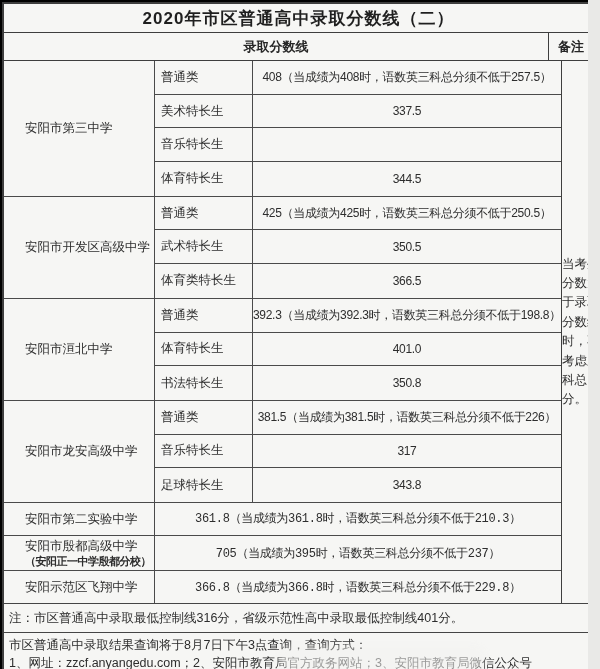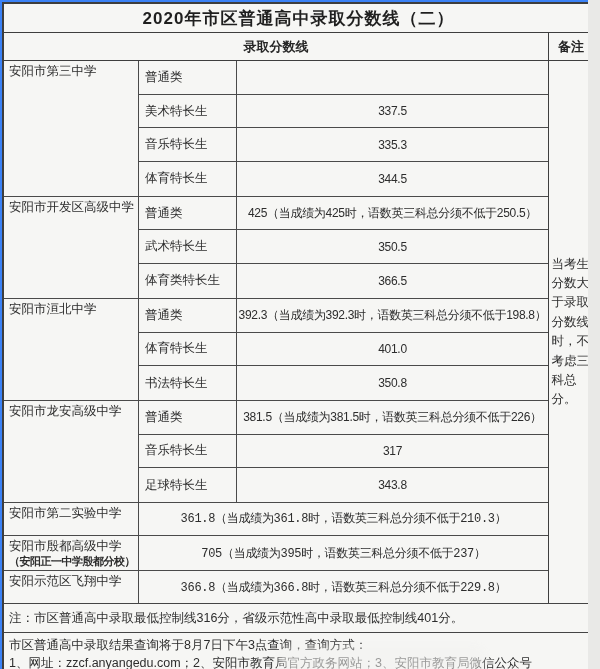--- a/index.html
+++ b/index.html
@@ -1,19 +1,19 @@
 <!DOCTYPE html>
 <html><head>
 <meta charset="utf-8">
 <style>
   * { margin:0; padding:0; box-sizing:border-box; }
   html,body { background:#e9e9e7; }
   .page {
     position:relative; width:588px; height:669px;
-    background:#3b82f6; overflow:hidden;
+    background:#000000; overflow:hidden;
     font-family:"Liberation Sans","DejaVu Sans",sans-serif;
     color:#2d2d2d;
   }
   .sheet {
     position:absolute; left:2px; top:2px; width:593px;
     border:2px solid #3e3e3e; background:#f6f6f4;
   }
   .title-row {
     height:29px; border-bottom:1.5px solid #3e3e3e;
     display:flex; align-items:center; justify-content:center;
@@ -26,22 +26,22 @@
   .hc-score  { flex:1; border-right:1.5px solid #3e3e3e; }
   .hc-remark { width:44px; }
 
   .body { display:flex; border-bottom:1px solid #454545; }
   .main { flex:1; border-right:1.5px solid #3e3e3e; display:flex; flex-direction:column; }
 
   .group { display:flex; border-bottom:1px solid #4a4a4a; }
   .group:last-child { border-bottom:none; }
   .gname {
     width:135px; border-right:1px solid #4a4a4a;
-    display:flex; flex-direction:column; justify-content:flex-start;
-    padding:2px 2px 2px 5px; font-size:12.5px; line-height:1.3;
+    display:flex; flex-direction:column; justify-content:center;
+    padding:2px 2px 2px 5px; font-size:12.5px; line-height:1.3;margin-left:16px;
   }
   .gname .line2 { font-size:11px; letter-spacing:-0.5px;font-weight:bold; }
   .grows { flex:1; display:flex; flex-direction:column; }
   .grow { display:flex; height:33.7px; border-bottom:1px solid #4a4a4a; }
   .grow:last-child { border-bottom:none; }
   .gcat {
     width:98px; border-right:1px solid #4a4a4a;
     display:flex; align-items:center; padding-left:6px; font-size:12.5px;
   }
   .gscore {
@@ -90,28 +90,28 @@
 
     <div class="body">
       <div class="main">
           <div class="group">
             <div class="gname">
               <div class="line1">安阳市第三中学</div>
             </div>
             <div class="grows">
               <div class="grow">
                 <div class="gcat">普通类</div>
+                <div class="gscore">408（当成绩为408时，语数英三科总分须不低于257.5）</div>
               </div>
               <div class="grow">
                 <div class="gcat">美术特长生</div>
                 <div class="gscore">337.5</div>
               </div>
               <div class="grow">
                 <div class="gcat">音乐特长生</div>
-                <div class="gscore">335.3</div>
               </div>
               <div class="grow">
                 <div class="gcat">体育特长生</div>
                 <div class="gscore">344.5</div>
               </div>
             </div>
           </div>
           <div class="group">
             <div class="gname">
               <div class="line1">安阳市开发区高级中学</div>

